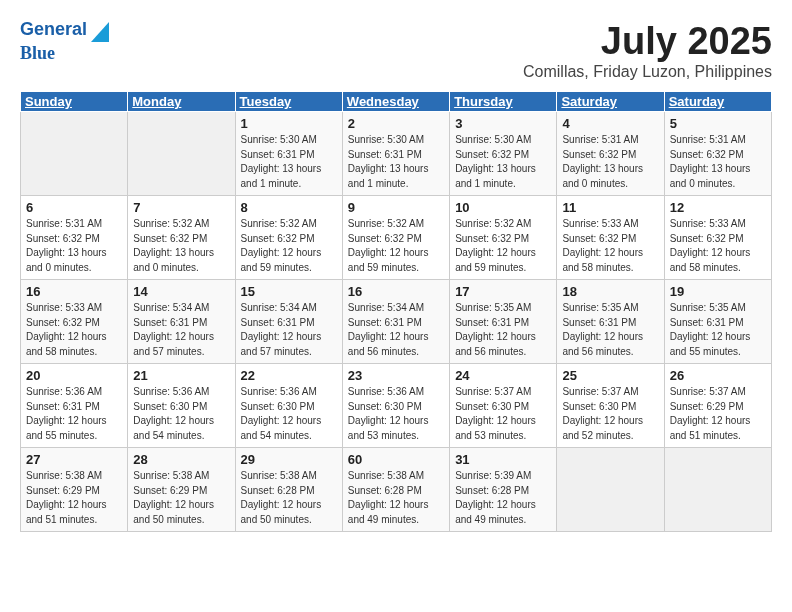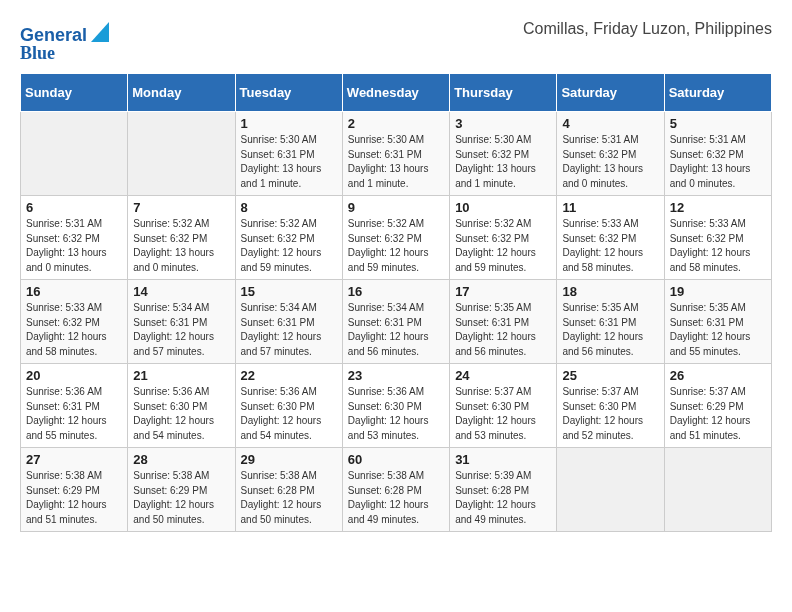--- a/index.html
+++ b/index.html
@@ -42,25 +42,26 @@
       color: #444;
     }
     table {
       width: 100%;
       border-collapse: collapse;
       font-size: 11px;
     }
     thead tr th {
       background-color: #2a6db5;
       color: white;
-      padding: 11px 4px;
+      padding: 2px 4px;
       text-align: left;
       font-size: 13px;
       font-weight: bold;
       border: 1px solid #fff;
+      text-decoration: underline;
     }
     tbody tr td {
       border: 1px solid #ccc;
       padding: 4px 5px;
       vertical-align: top;
       background: #fff;
       width: calc(100% / 7);
     }
     tbody tr:nth-child(odd) td {
       background: #f9f9f9;
@@ -79,34 +80,35 @@
     .empty-cell {
       background: #f0f0f0 !important;
     }
   </style>
 </head>
 <body>
 
 <div class="header">
   <div class="logo">
     <div style="line-height:1.1;">
-      <div style="display:flex;align-items:flex-end;">
+      <div style="display:flex;align-items:flex-start;">
         <span class="logo-text"><span>General</span></span>
         <div style="margin-left:4px;margin-top:2px;">
           <svg width="18" height="20" viewBox="0 0 18 20">
             <polygon points="0,20 18,20 18,0" fill="#1a9cd8"></polygon>
           </svg>
         </div>
       </div>
       <div style="display:flex;align-items:center;margin-top:-2px;font-family:Liberation Serif, serif;">
         <span class="logo-text"><span style="color:#1a5fa8;font-weight:bold;font-size:18px;">Blue</span></span>
       </div>
     </div>
   </div>
   <div class="title-block">
+    <div class="main-title">July 2025</div>
     <div class="subtitle">Comillas, Friday Luzon, Philippines</div>
   </div>
 </div>
 
 <table>
   <thead>
     <tr>
     <th>Sunday</th>
         <th>Monday</th>
         <th>Tuesday</th>

